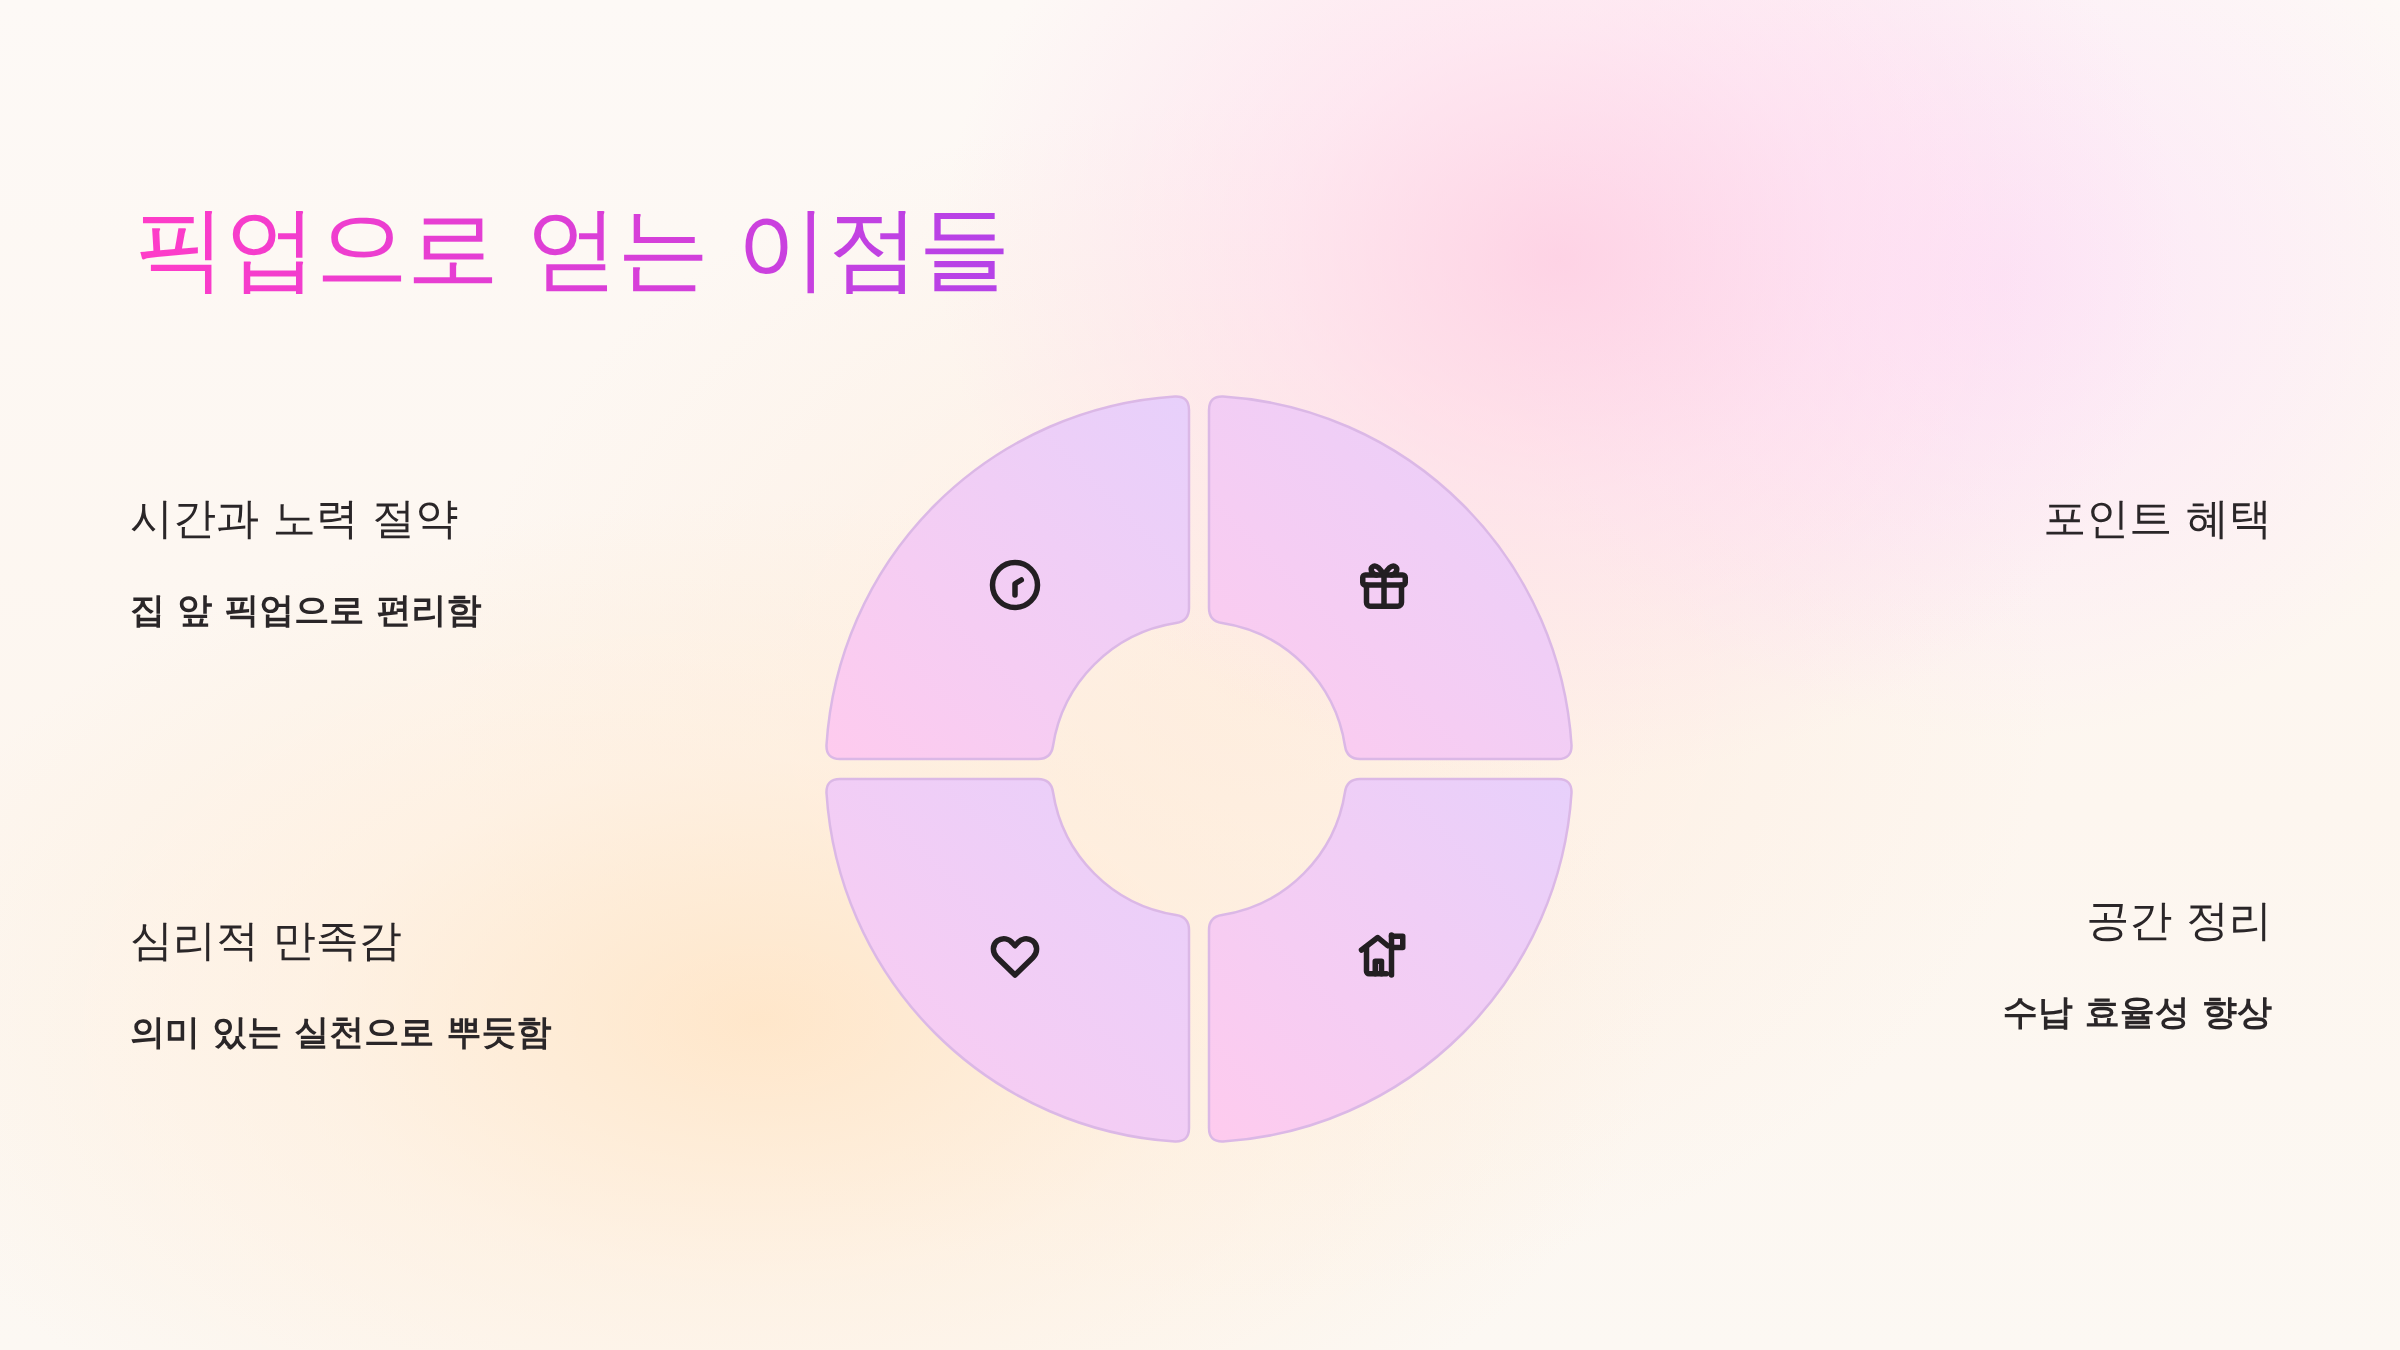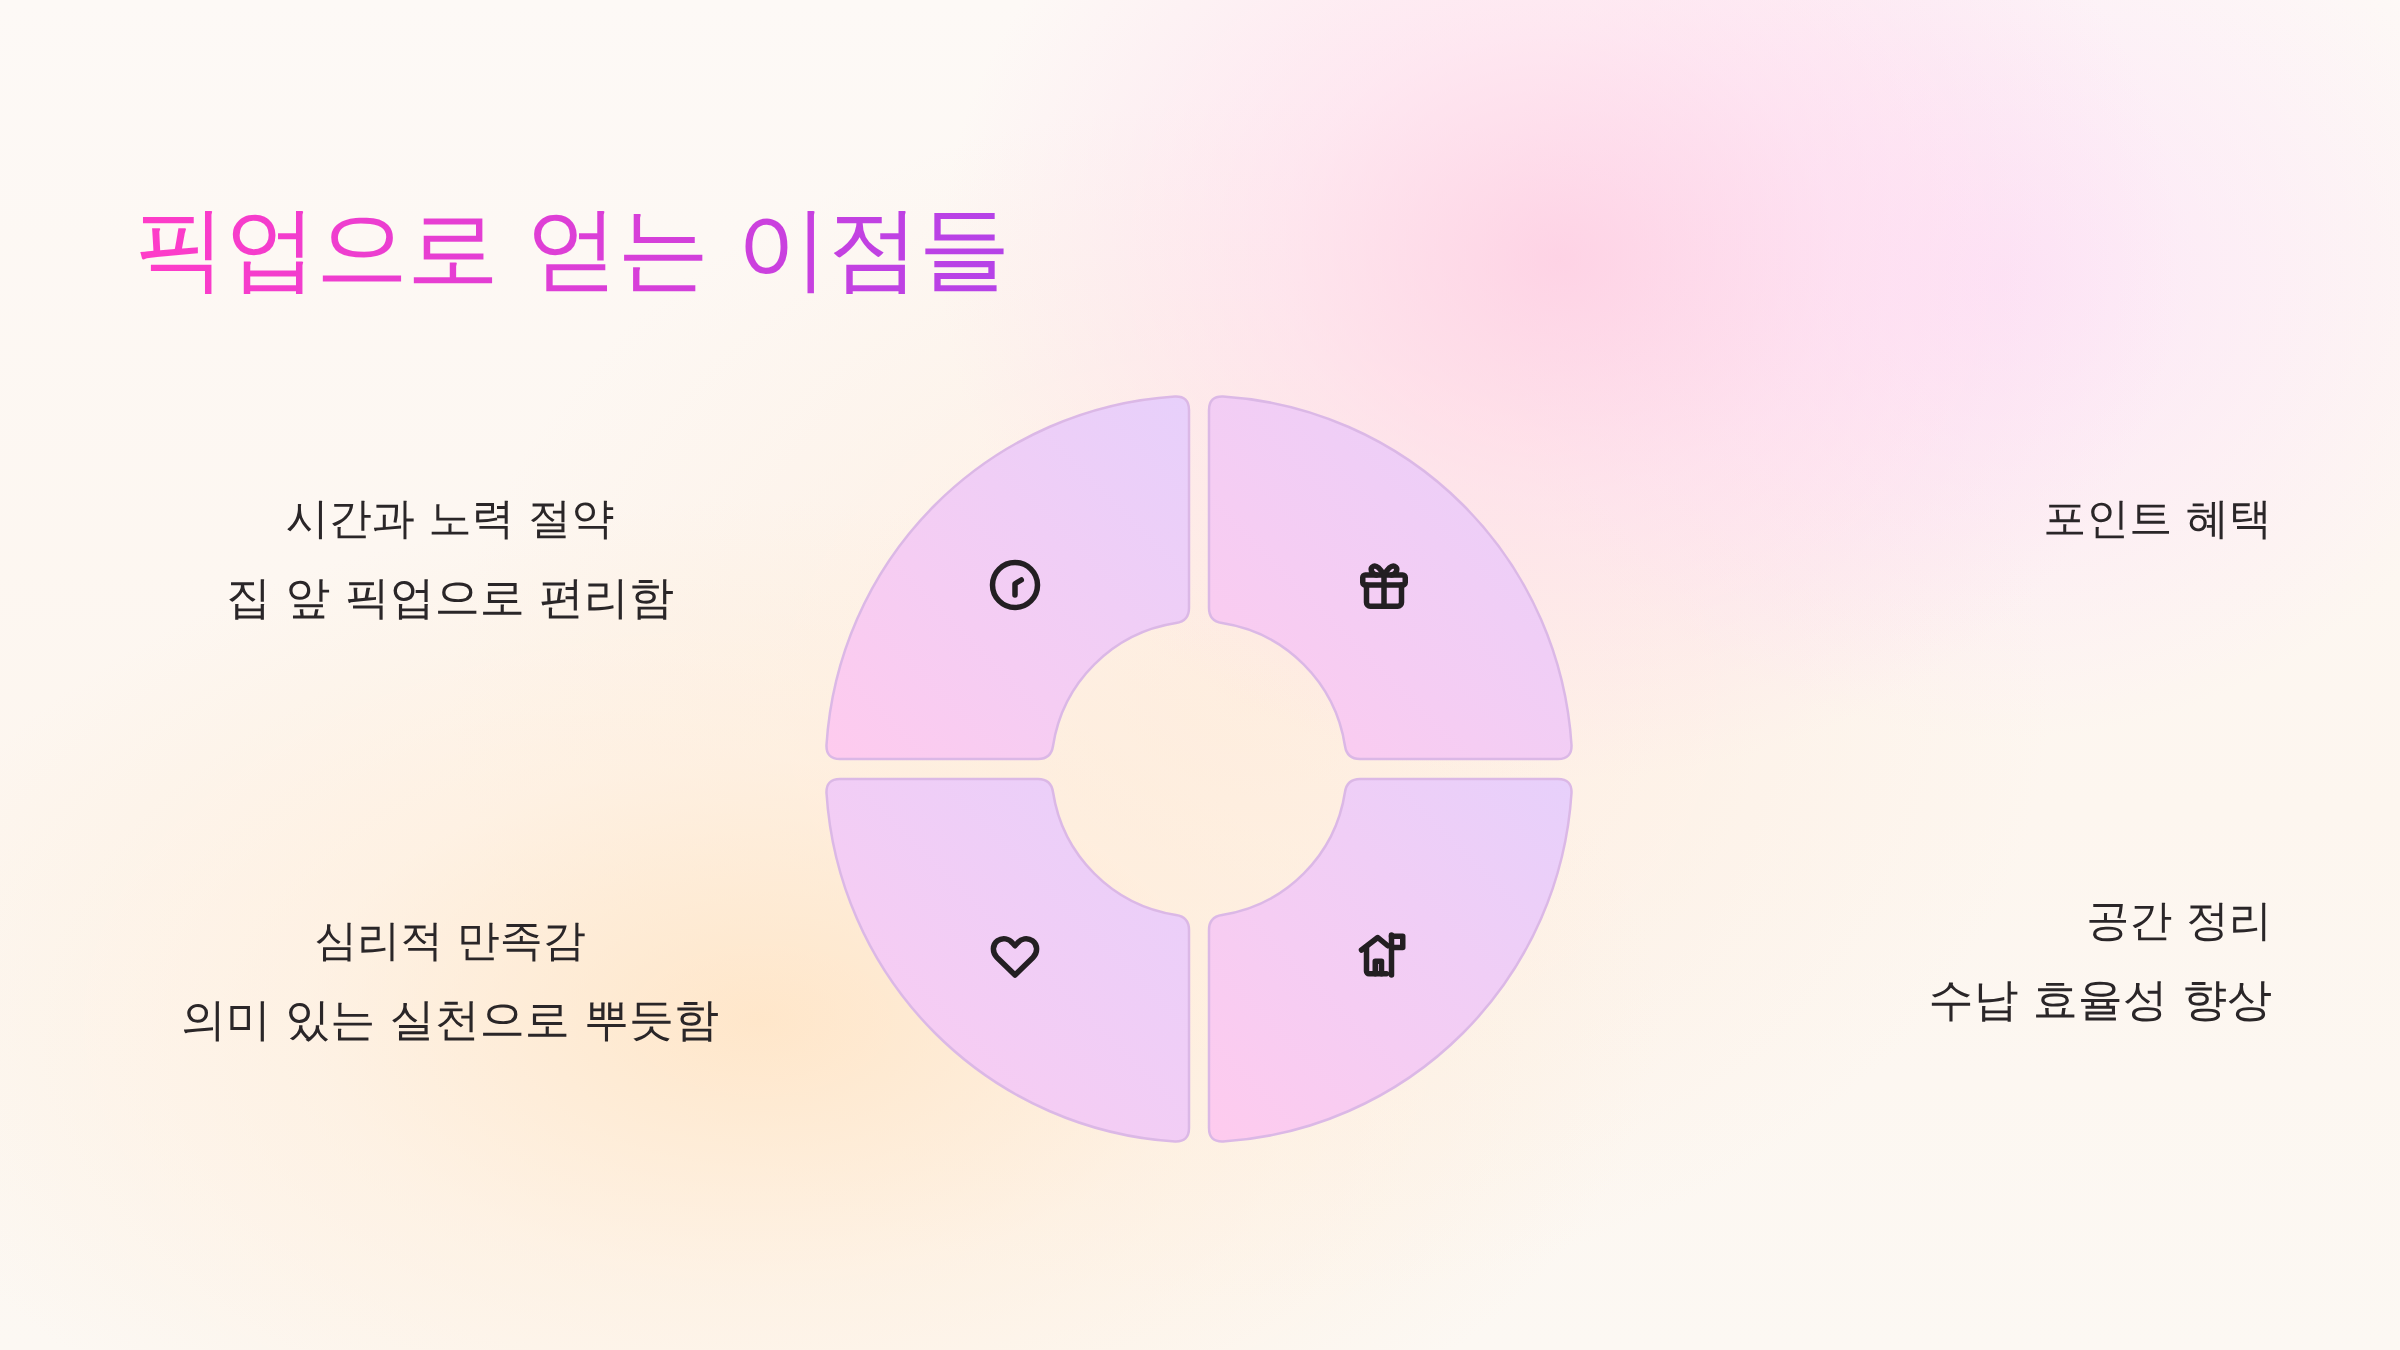--- a/index.html
+++ b/index.html
@@ -34,37 +34,37 @@
     background-clip: text;
     color: transparent;
     white-space: nowrap;
   }
   .benefit {
     position: absolute;
     width: 640px;
     color: #2a2628;
   }
   .benefit.left {
-    text-align: center;
+    text-align: left;
   }
   .benefit.right {
     text-align: right;
   }
   .benefit-title {
     font-size: 43px;
     line-height: 56px;
     font-weight: 400;
     margin: 0;
     white-space: nowrap;
   }
   .benefit-desc {
-    font-size: 45px;
+    font-size: 35px;
     line-height: 48px;
-    font-weight: 400;
-    margin: 28px 0 0 0;
+    font-weight: 700;
+    margin: 40px 0 0 0;
     white-space: nowrap;
   }
   #b-tl { left: 130px; top: 490px; }
   #b-bl { left: 130px; top: 912px; }
   #b-tr { left: 1632px; top: 490px; }
   #b-br { left: 1632px; top: 892px; }
 
   .ring {
     position: absolute;
     left: 0;

